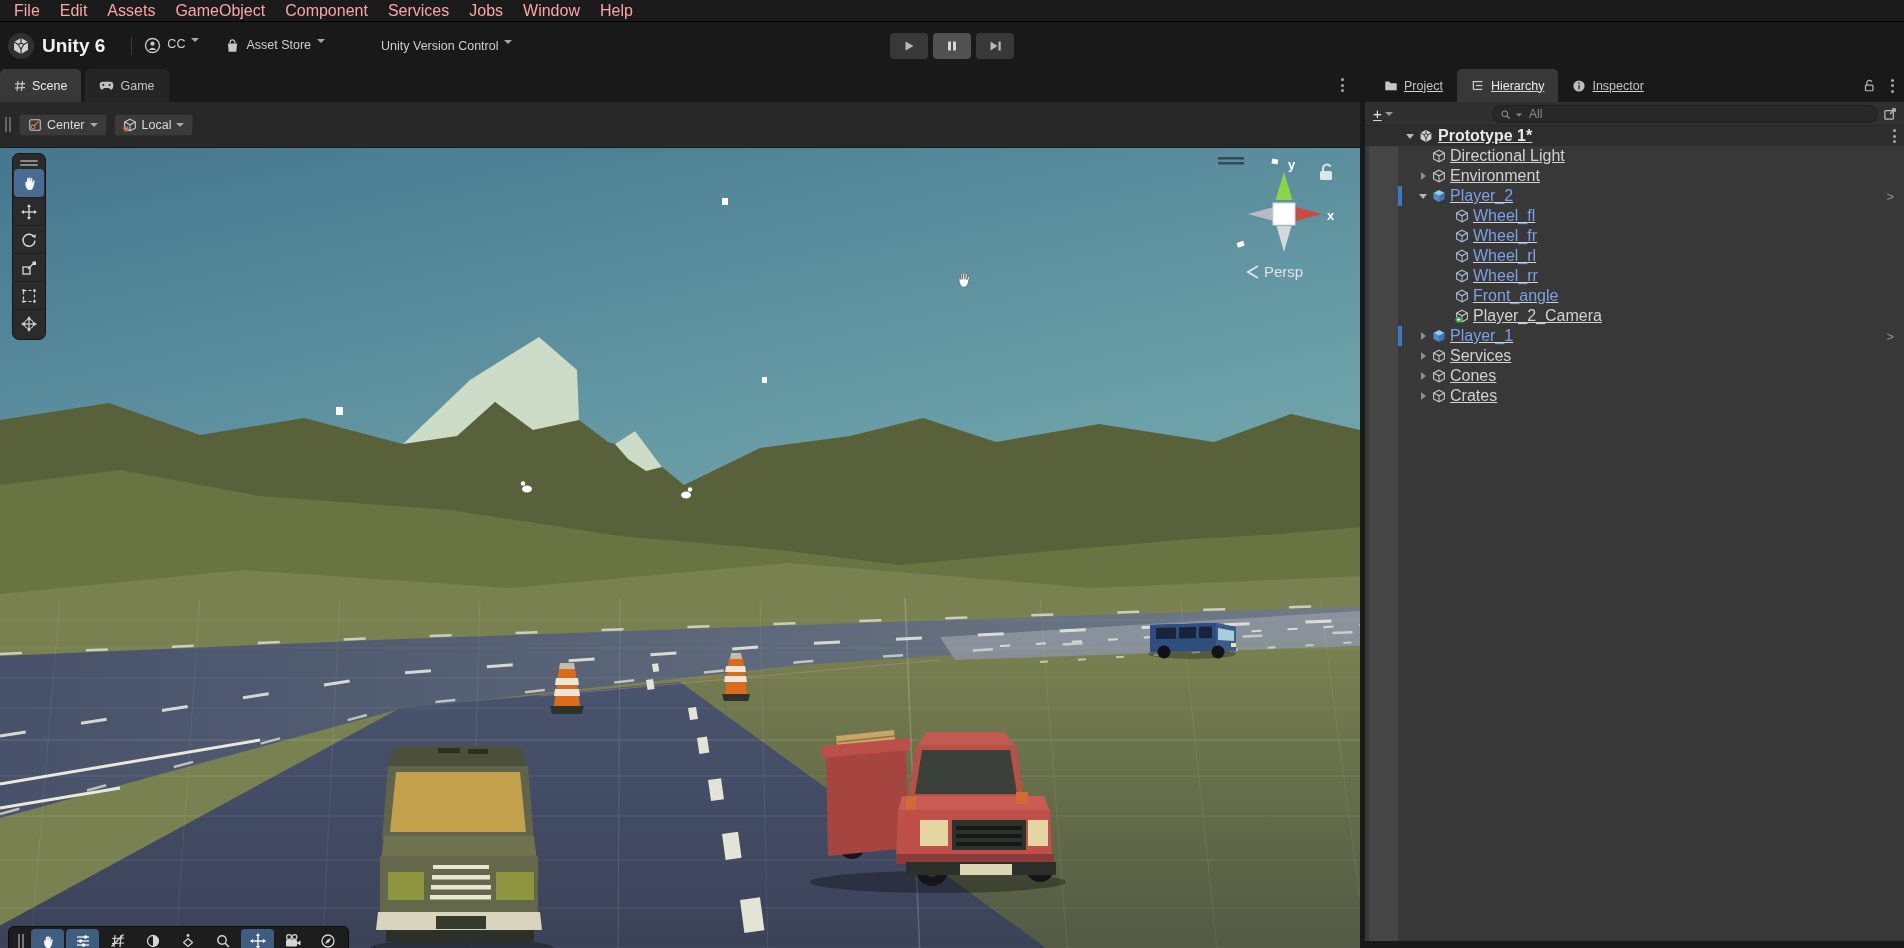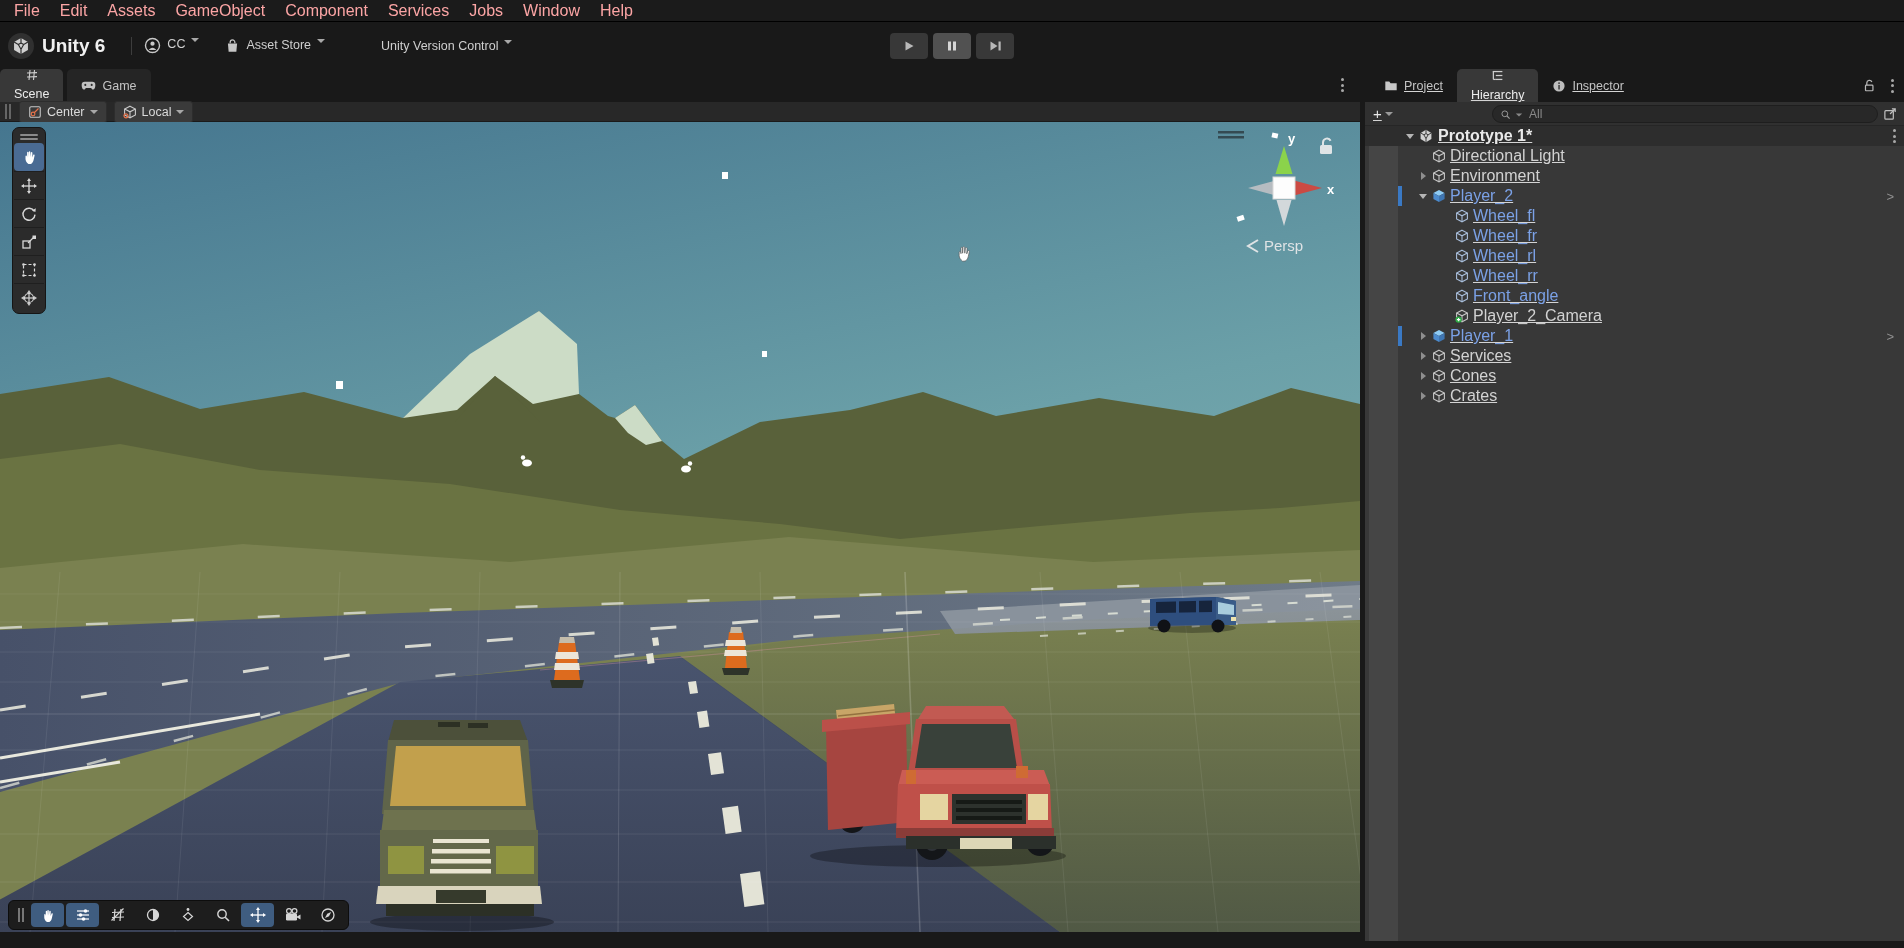--- a/index.html
+++ b/index.html
@@ -22,27 +22,27 @@
   .pbtn{width:38px;height:26px;border-radius:4px;background:#383838;display:flex;align-items:center;justify-content:center;cursor:default;}
   .pbtn.lit{background:#515151;}
   .tb-right{position:absolute;right:12px;top:0;height:100%;display:flex;align-items:center;gap:24px;}
   .licon{display:flex;align-items:center;gap:6px;font-size:12.5px;color:#cfcfcf;}
 
   
   .workspace{position:absolute;left:0;top:69px;width:100%;height:872px;}
   .scene-pane{position:absolute;left:0;top:0;width:1360px;height:872px;background:#191919;}
   .tabrow{position:relative;height:33px;background:#191919;display:flex;align-items:flex-end;}
   .tab{height:33px;display:flex;align-items:center;gap:6px;padding:0 14px;font-size:12.5px;color:#c4c4c4;border-radius:5px 5px 0 0;cursor:default;}
-  .tab.active{background:#383838;color:#ececec;flex-direction:column;}
+  .tab.active{background:#383838;color:#ececec;}
   .tab.dim{background:#252525;margin-left:4px;}
   .kebab{width:4px;display:flex;flex-direction:column;gap:2.5px;align-items:center;cursor:default;}
   .kebab i{width:3px;height:3px;border-radius:50%;background:#a8a8a8;display:block;}
   .scene-kebab{position:absolute;right:16px;top:9px;}
 
-  .scene-toolbar{position:relative;height:20px;background:#282828;border-bottom:1px solid #1a1a1a;display:flex;align-items:center;}
+  .scene-toolbar{position:relative;height:46px;background:#282828;border-bottom:1px solid #1a1a1a;display:flex;align-items:center;}
   .sth{display:flex;gap:2px;margin:0 8px 0 5px;}
   .sth i{width:2px;height:15px;background:#666;display:block;}
   .stbtn{height:22px;display:flex;align-items:center;gap:5px;background:#3a3a3a;border:1px solid #2d2d2d;border-radius:3px;padding:0 8px;margin-right:7px;font-size:12.5px;color:#dadada;cursor:default;}
 
   .viewport{position:relative;width:1360px;height:810px;overflow:hidden;}
   .scene-svg{position:absolute;left:0;top:0;}
 
   
   .tools{position:absolute;left:12px;top:5px;width:34px;background:#2b2b2b;border:1px solid #151515;border-radius:7px;padding:2px;display:flex;flex-direction:column;align-items:center;}
   .tools .grip{width:18px;padding:4px 0 3px;display:flex;flex-direction:column;gap:2px;}

